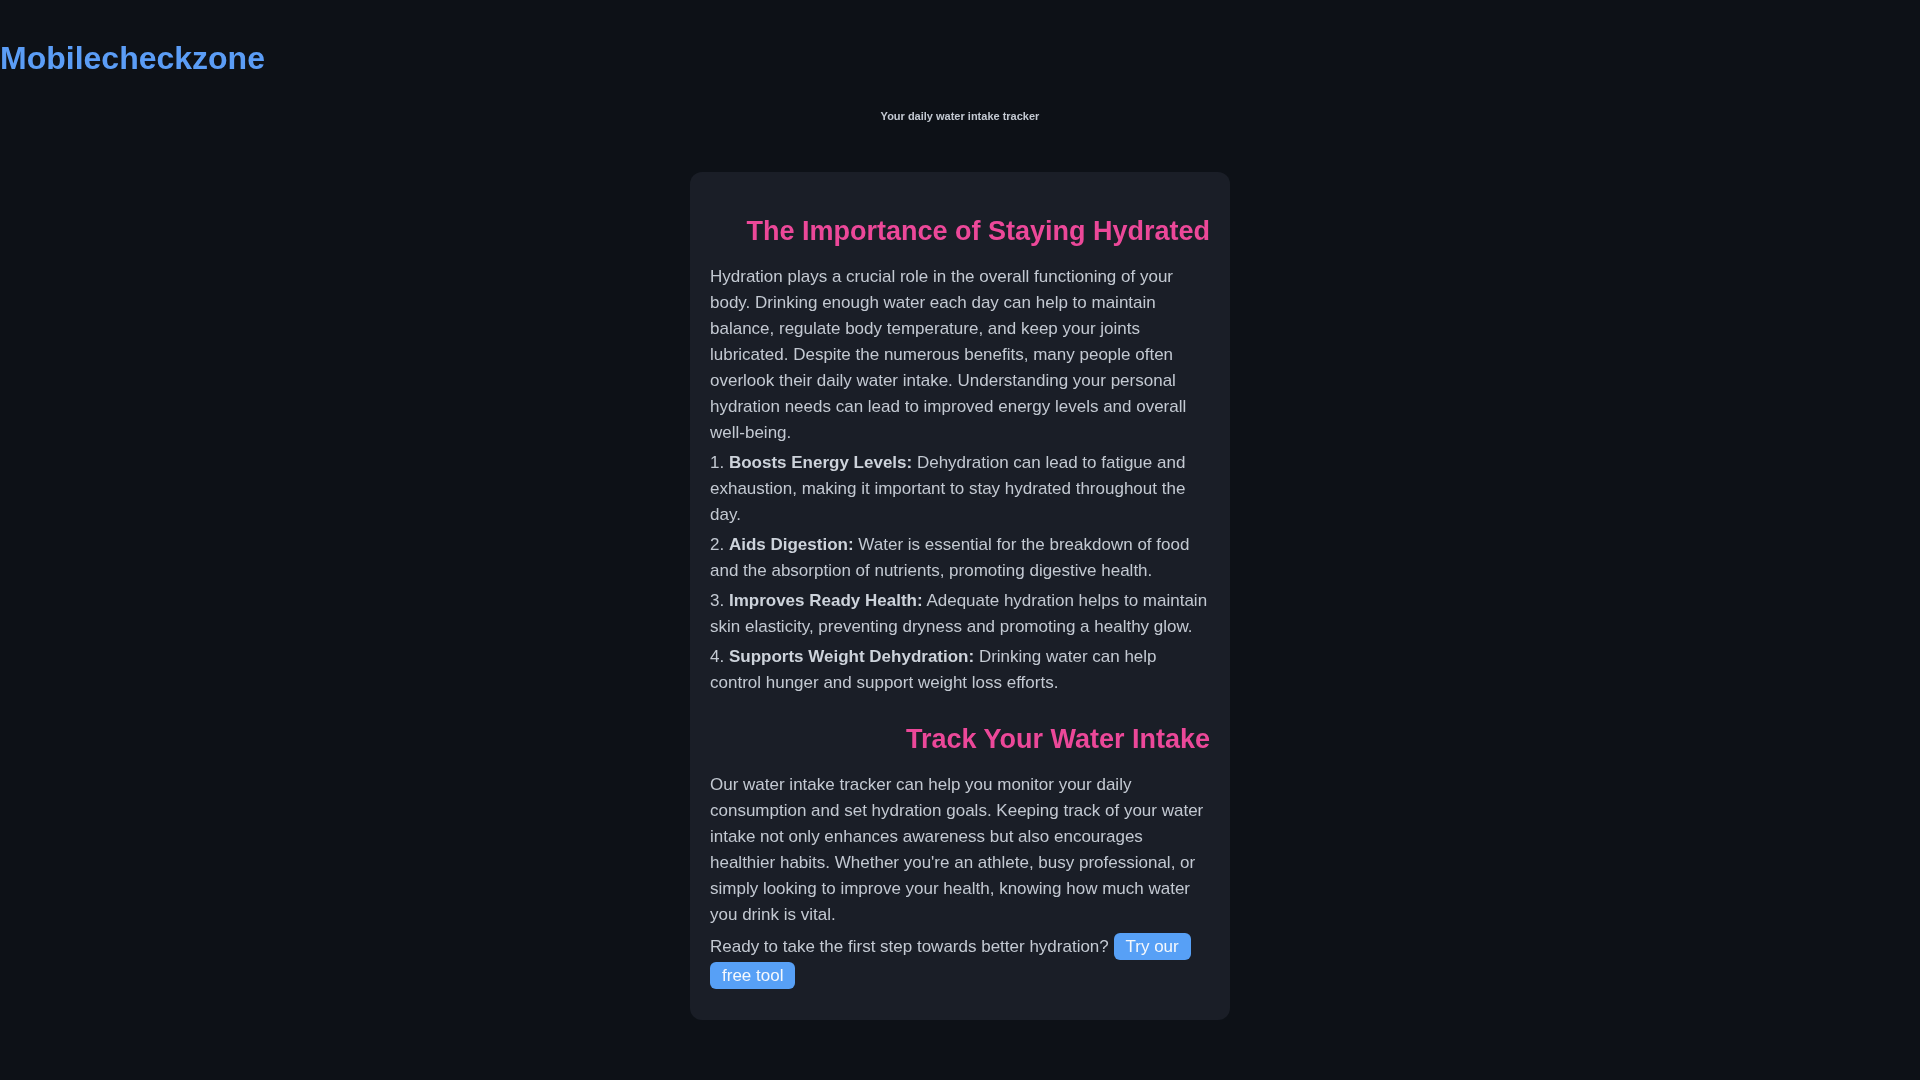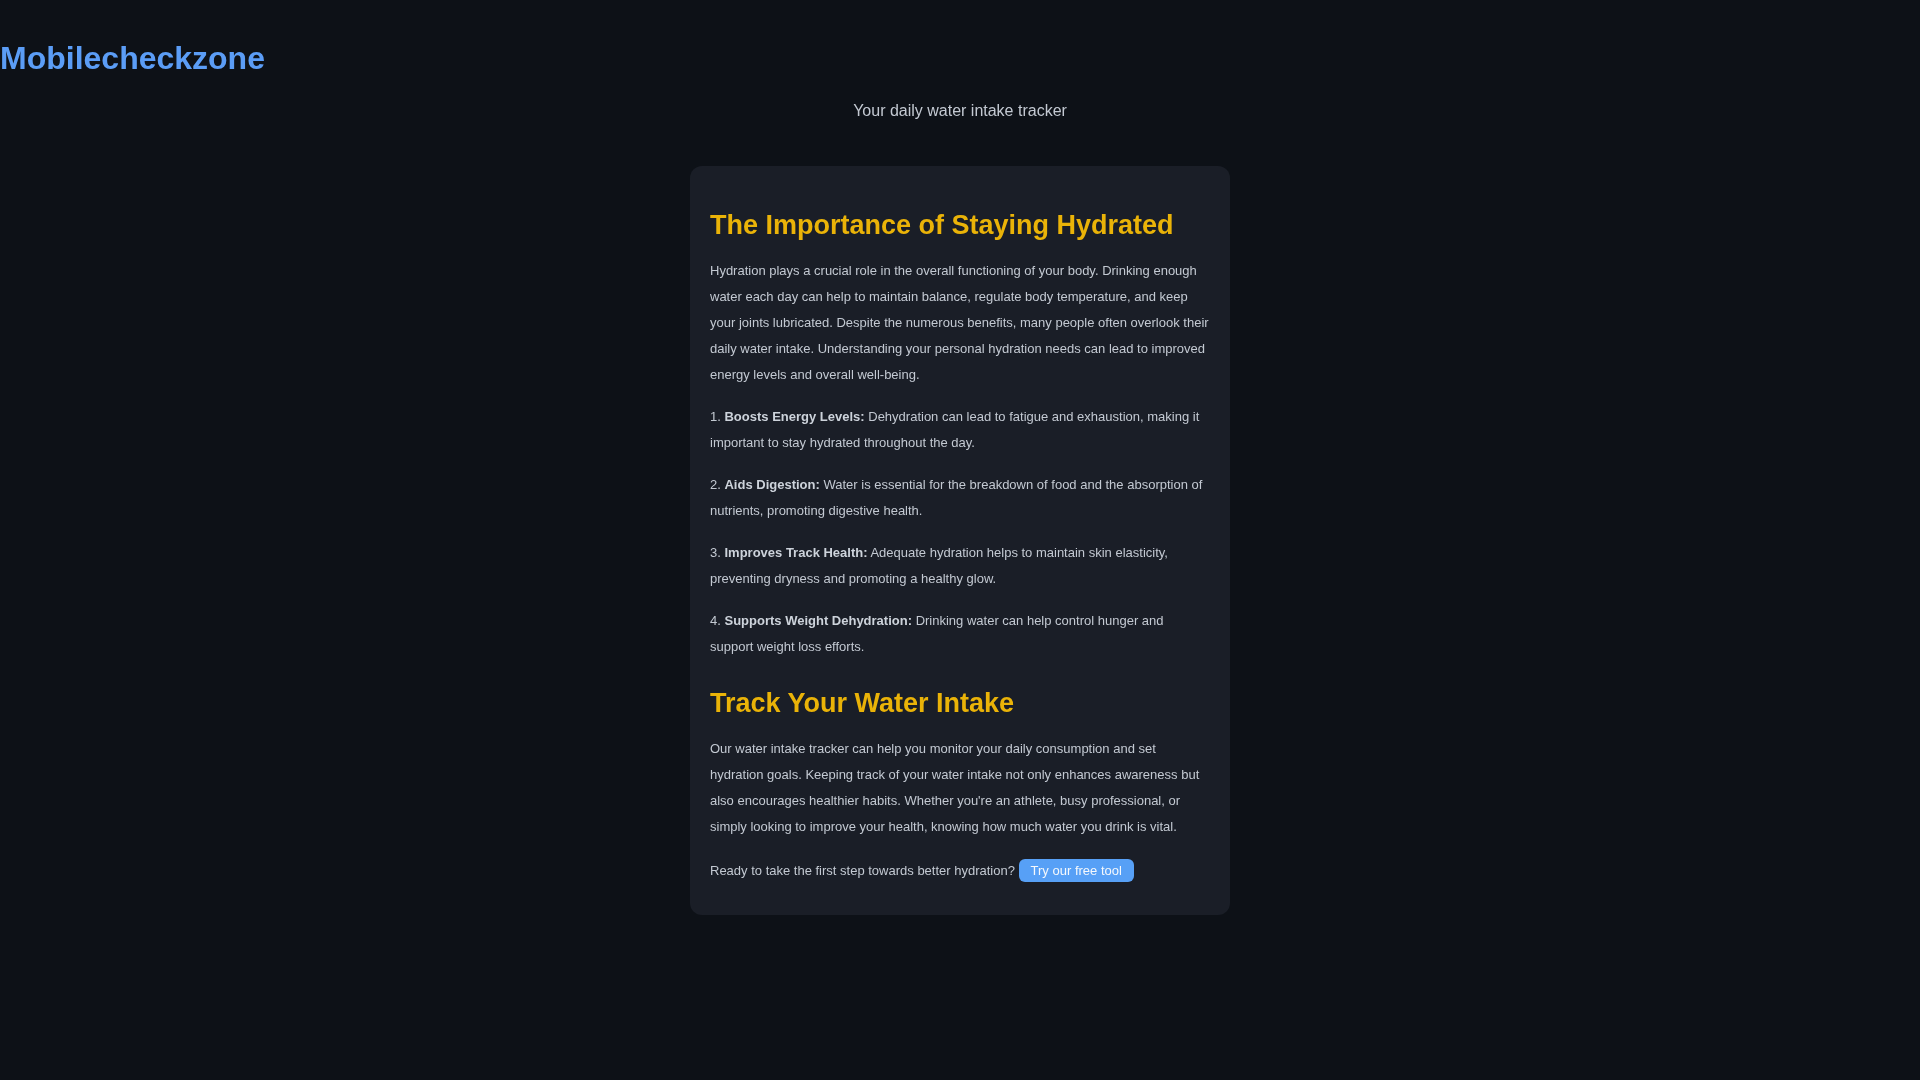--- a/index.html
+++ b/index.html
@@ -15,45 +15,47 @@
     padding-top: 38px;
   }
   .site-title {
     font-size: 32px;
     font-weight: bold;
     color: #5b9df6;
     line-height: 40px;
   }
   .site-subtitle {
     text-align: center;
-    font-size: 16px;
+    font-size: 11px;
     color: #c3c9d2;
-    margin-top: 22px;
+    margin-top: 28px;
     line-height: 21px;
+    font-weight: bold;
   }
   .card {
     width: 540px;
     margin: 45px auto 0 auto;
     background: #1a1e27;
     border-radius: 12px;
     padding: 26px 20px 30px 20px;
   }
   .card h2 {
     font-size: 27px;
     font-weight: bold;
-    color: #eab308;
+    color: #ec4899;
     line-height: 34px;
     margin: 26px 0 16px 0;
+    text-align: right;
   }
   .card h2:first-child { margin-top: 16px; }
   .card p {
-    font-size: 13px;
+    font-size: 17px;
     line-height: 26px;
     color: #c3c9d2;
-    margin: 16px 0;
+    margin: 4px 0;
   }
   .card p:last-child { margin-bottom: 0; }
   .bold { font-weight: bold; color: #cdd3db; text-align: center; }
   .cta-button {
     background: #57a0f6;
     color: #f5f8fc;
     text-decoration: none;
     padding: 4px 12px;
     border-radius: 6px;
     cursor: pointer;
@@ -75,21 +77,21 @@
 
     <h2>The Importance of Staying Hydrated</h2>
 
     <p>Hydration plays a crucial role in the overall functioning of your body. Drinking enough water each day can help to maintain balance, regulate body temperature, and keep your joints lubricated. Despite the numerous benefits, many people often overlook their daily water intake. Understanding your personal hydration needs can lead to improved energy levels and overall well-being.</p>
 
 
     <p><span>1.</span> <span class="bold">Boosts Energy Levels:</span> <span>Dehydration can lead to fatigue and exhaustion, making it important to stay hydrated throughout the day.</span></p>
 
     <p><span>2.</span> <span class="bold">Aids Digestion:</span> <span>Water is essential for the breakdown of food and the absorption of nutrients, promoting digestive health.</span></p>
 
-    <p><span>3.</span> <span class="bold">Improves Track Health:</span> <span>Adequate hydration helps to maintain skin elasticity, preventing dryness and promoting a healthy glow.</span></p>
+    <p><span>3.</span> <span class="bold">Improves Ready Health:</span> <span>Adequate hydration helps to maintain skin elasticity, preventing dryness and promoting a healthy glow.</span></p>
 
     <p><span>4.</span> <span class="bold">Supports Weight Dehydration:</span> <span>Drinking water can help control hunger and support weight loss efforts.</span></p>
 
     <h2>Track Your Water Intake</h2>
 
     <p>Our water intake tracker can help you monitor your daily consumption and set hydration goals. Keeping track of your water intake not only enhances awareness but also encourages healthier habits. Whether you're an athlete, busy professional, or simply looking to improve your health, knowing how much water you drink is vital.</p>
 
     <p><span>Ready to take the first step towards better hydration?</span> <a class="cta-button" href="#">Try our free tool</a></p>
 
   </div>

